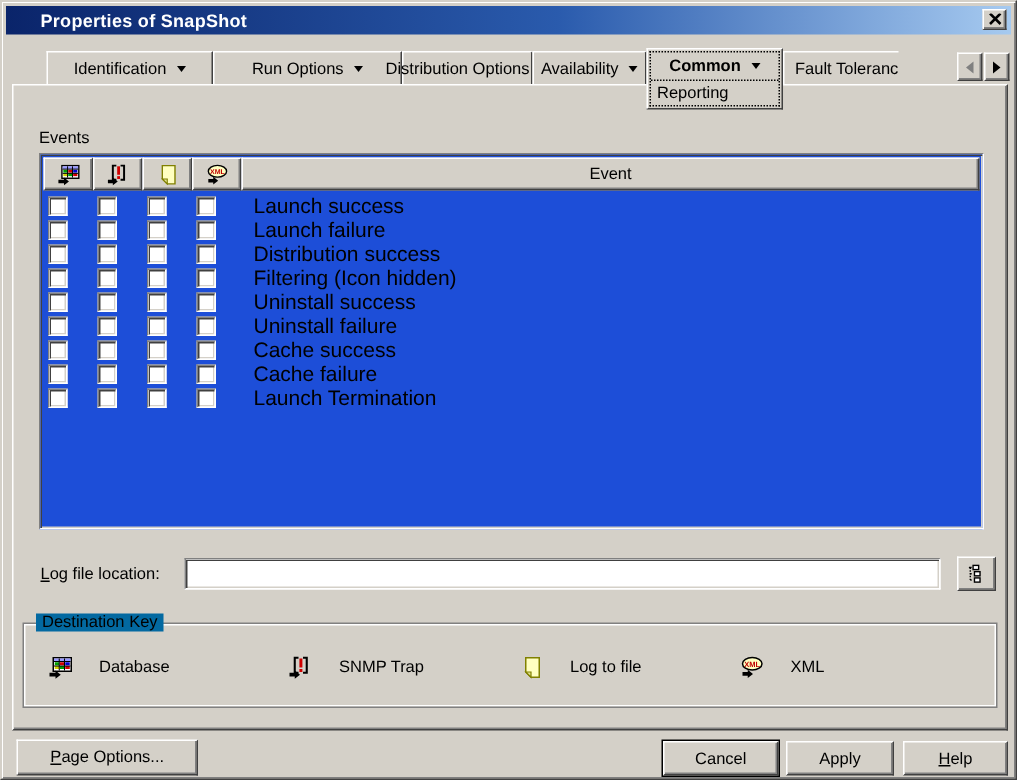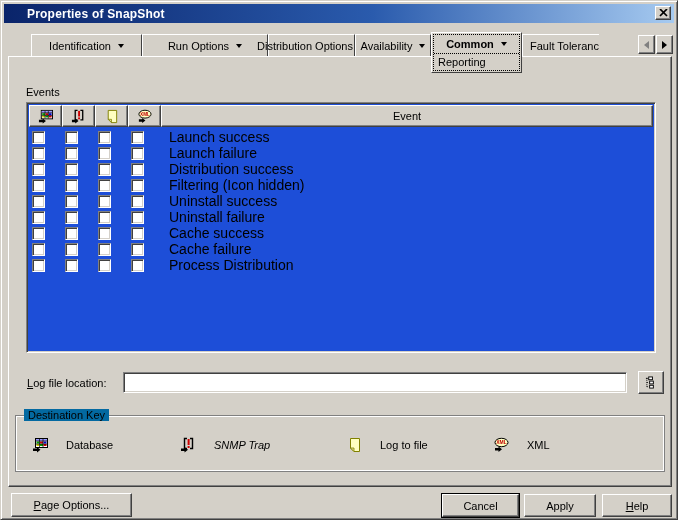--- a/index.html
+++ b/index.html
@@ -112,21 +112,21 @@
   }
   
   .dkbox{
     position:absolute;left:14px;top:414px;width:650px;height:57px;
     border:1px solid #808080;box-shadow:inset 0 0 0 1px #fff;
   }
   .dklegend{position:absolute;top:-7px;left:8px;background:#0369a1;padding:0 4px;font-size:11px;}
   .dkitem{position:absolute;top:21px;display:flex;align-items:center;gap:18px;font-size:11px;white-space:nowrap;}
   .dkitem svg{width:16px;height:16px;display:block;}
   .dkitem:nth-child(2){left:16px;}
-  .dkitem:nth-child(3){left:164px;font-style:italic;}
+  .dkitem:nth-child(3){left:176px;}
   .dkitem:nth-child(4){left:330px;}
   .dkitem:nth-child(5){left:477px;}
   
   .btn{
     position:absolute;height:23px;background:#d4d0c8;
     border:1px solid;border-color:#fff #404040 #404040 #fff;
     box-shadow:inset -1px -1px 0 #808080;
     display:flex;align-items:center;justify-content:center;font-size:11px;
   }
   #btn-page-options{left:10px;top:492px;width:121px;height:24px;}
@@ -363,21 +363,21 @@
           </span>
           <span class="cbcell">
             <span class="checkbox"></span>
           </span>
           <span class="cbcell">
             <span class="checkbox"></span>
           </span>
           <span class="cbcell">
             <span class="checkbox"></span>
           </span>
-          <span class="evlabel">Process Distribution</span>
+          <span class="evlabel">Launch Termination</span>
         </div>
       </div>
   </div>
 
   <span class="log-label"><u>L</u>og file location:</span>
   <input class="textinput" type="text" value="" style="">
   <div class="browse-btn">
       <svg viewBox="0 0 14 14" width="13" height="13" xmlns="http://www.w3.org/2000/svg">
     <rect x="4" y="1" width="4" height="3" fill="#fff" stroke="#000" stroke-width="1"></rect>
     <line x1="3" y1="2.5" x2="1" y2="2.5" stroke="#000"></line>

